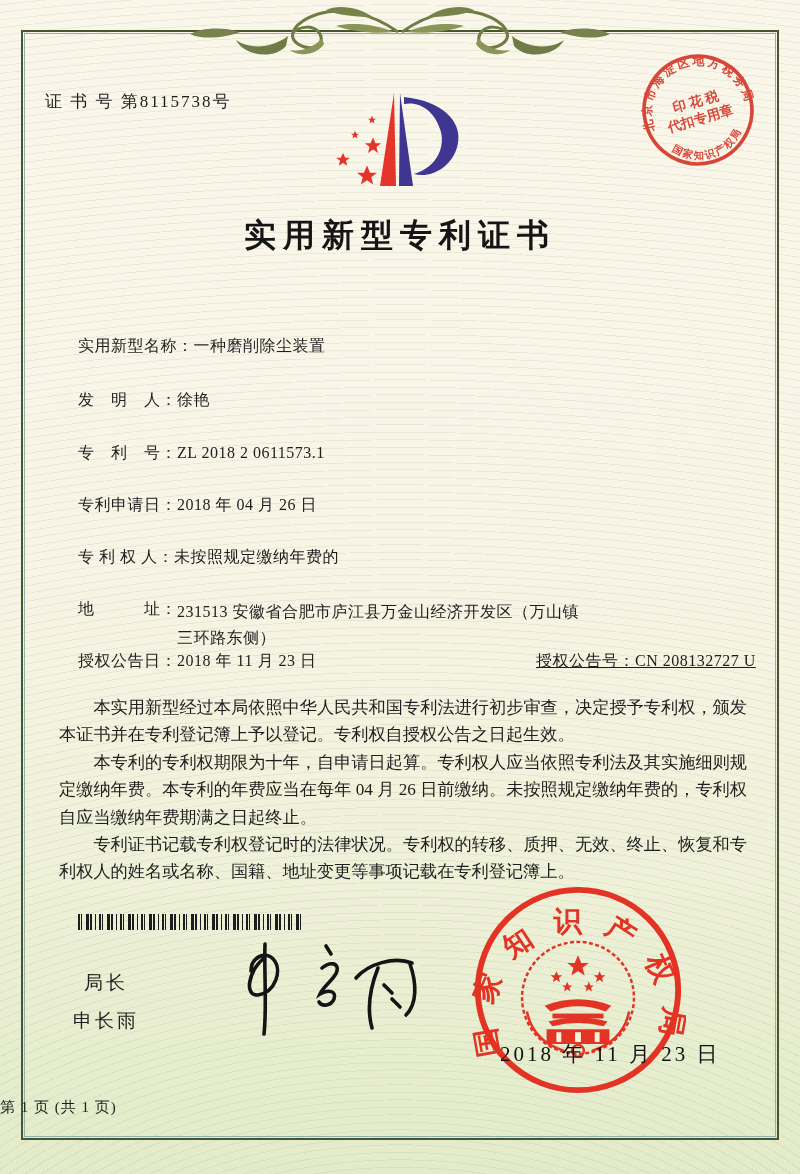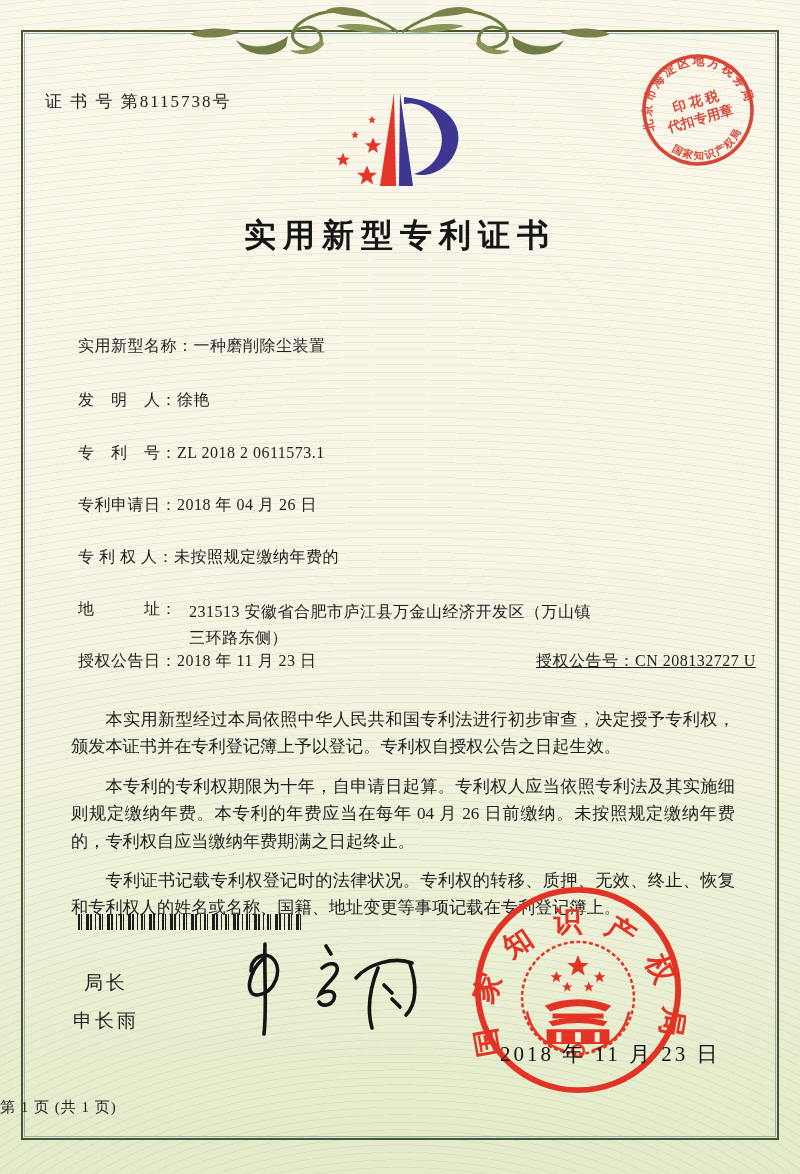--- a/index.html
+++ b/index.html
@@ -14,26 +14,26 @@
     border:2px solid #49552e;}
   .frame-inner{position:absolute;inset:1px;border:1px solid #8fb2ae;}
   .ornament{position:absolute;top:2px;left:50%;transform:translateX(-50%);}
   .certno{position:absolute;left:45px;top:90px;font-size:17px;letter-spacing:2px;}
   .logo{position:absolute;left:320px;top:73px;}
   .tax-stamp{position:absolute;left:640px;top:52px;transform:rotate(-16deg);opacity:.92;}
   .title{position:absolute;left:0;top:214px;width:100%;text-align:center;
     font-size:32px;font-weight:bold;letter-spacing:7px;color:#151515;}
   .frow{position:absolute;left:78px;font-size:16px;letter-spacing:.5px;white-space:nowrap;}
   .frow .lab{color:#1e1e1e;}
-  .addr-row{display:flex;white-space:normal;gap:12px;}
+  .addr-row{display:flex;white-space:normal;}
   .addr-val{max-width:560px;line-height:26px;}
   .grant-right{position:absolute;left:458px;top:0;text-decoration:underline;}
   .paras{position:absolute;left:59px;top:694px;width:688px;font-size:17.2px;
     line-height:27.4px;text-align:justify;}
-  .paras p{margin:12px;text-indent:2em;}
+  .paras p{margin:0;text-indent:2em;}
   .barcode{position:absolute;left:78px;top:914px;width:223px;height:16px;
     background:repeating-linear-gradient(90deg,#1d1d1d 0 2px,rgba(0,0,0,0) 2px 3px,#1d1d1d 3px 4px,rgba(0,0,0,0) 4px 8px,#1d1d1d 8px 11px,rgba(0,0,0,0) 11px 12px,#1d1d1d 12px 14px,rgba(0,0,0,0) 14px 17px,#1d1d1d 17px 18px,rgba(0,0,0,0) 18px 21px);}
   .sig-title{position:absolute;left:84px;top:970px;font-size:19px;letter-spacing:3px;
     font-family:"Liberation Sans","DejaVu Sans",sans-serif;}
   .sig-name{position:absolute;left:73px;top:1008px;font-size:19px;letter-spacing:3px;
     font-family:"Liberation Sans","DejaVu Sans",sans-serif;}
   .signature{position:absolute;left:218px;top:938px;}
   .gov-seal{position:absolute;left:470px;top:882px;}
   .seal-date{position:absolute;left:500px;top:1040px;font-size:21px;letter-spacing:3px;
     color:#111;white-space:nowrap;}

